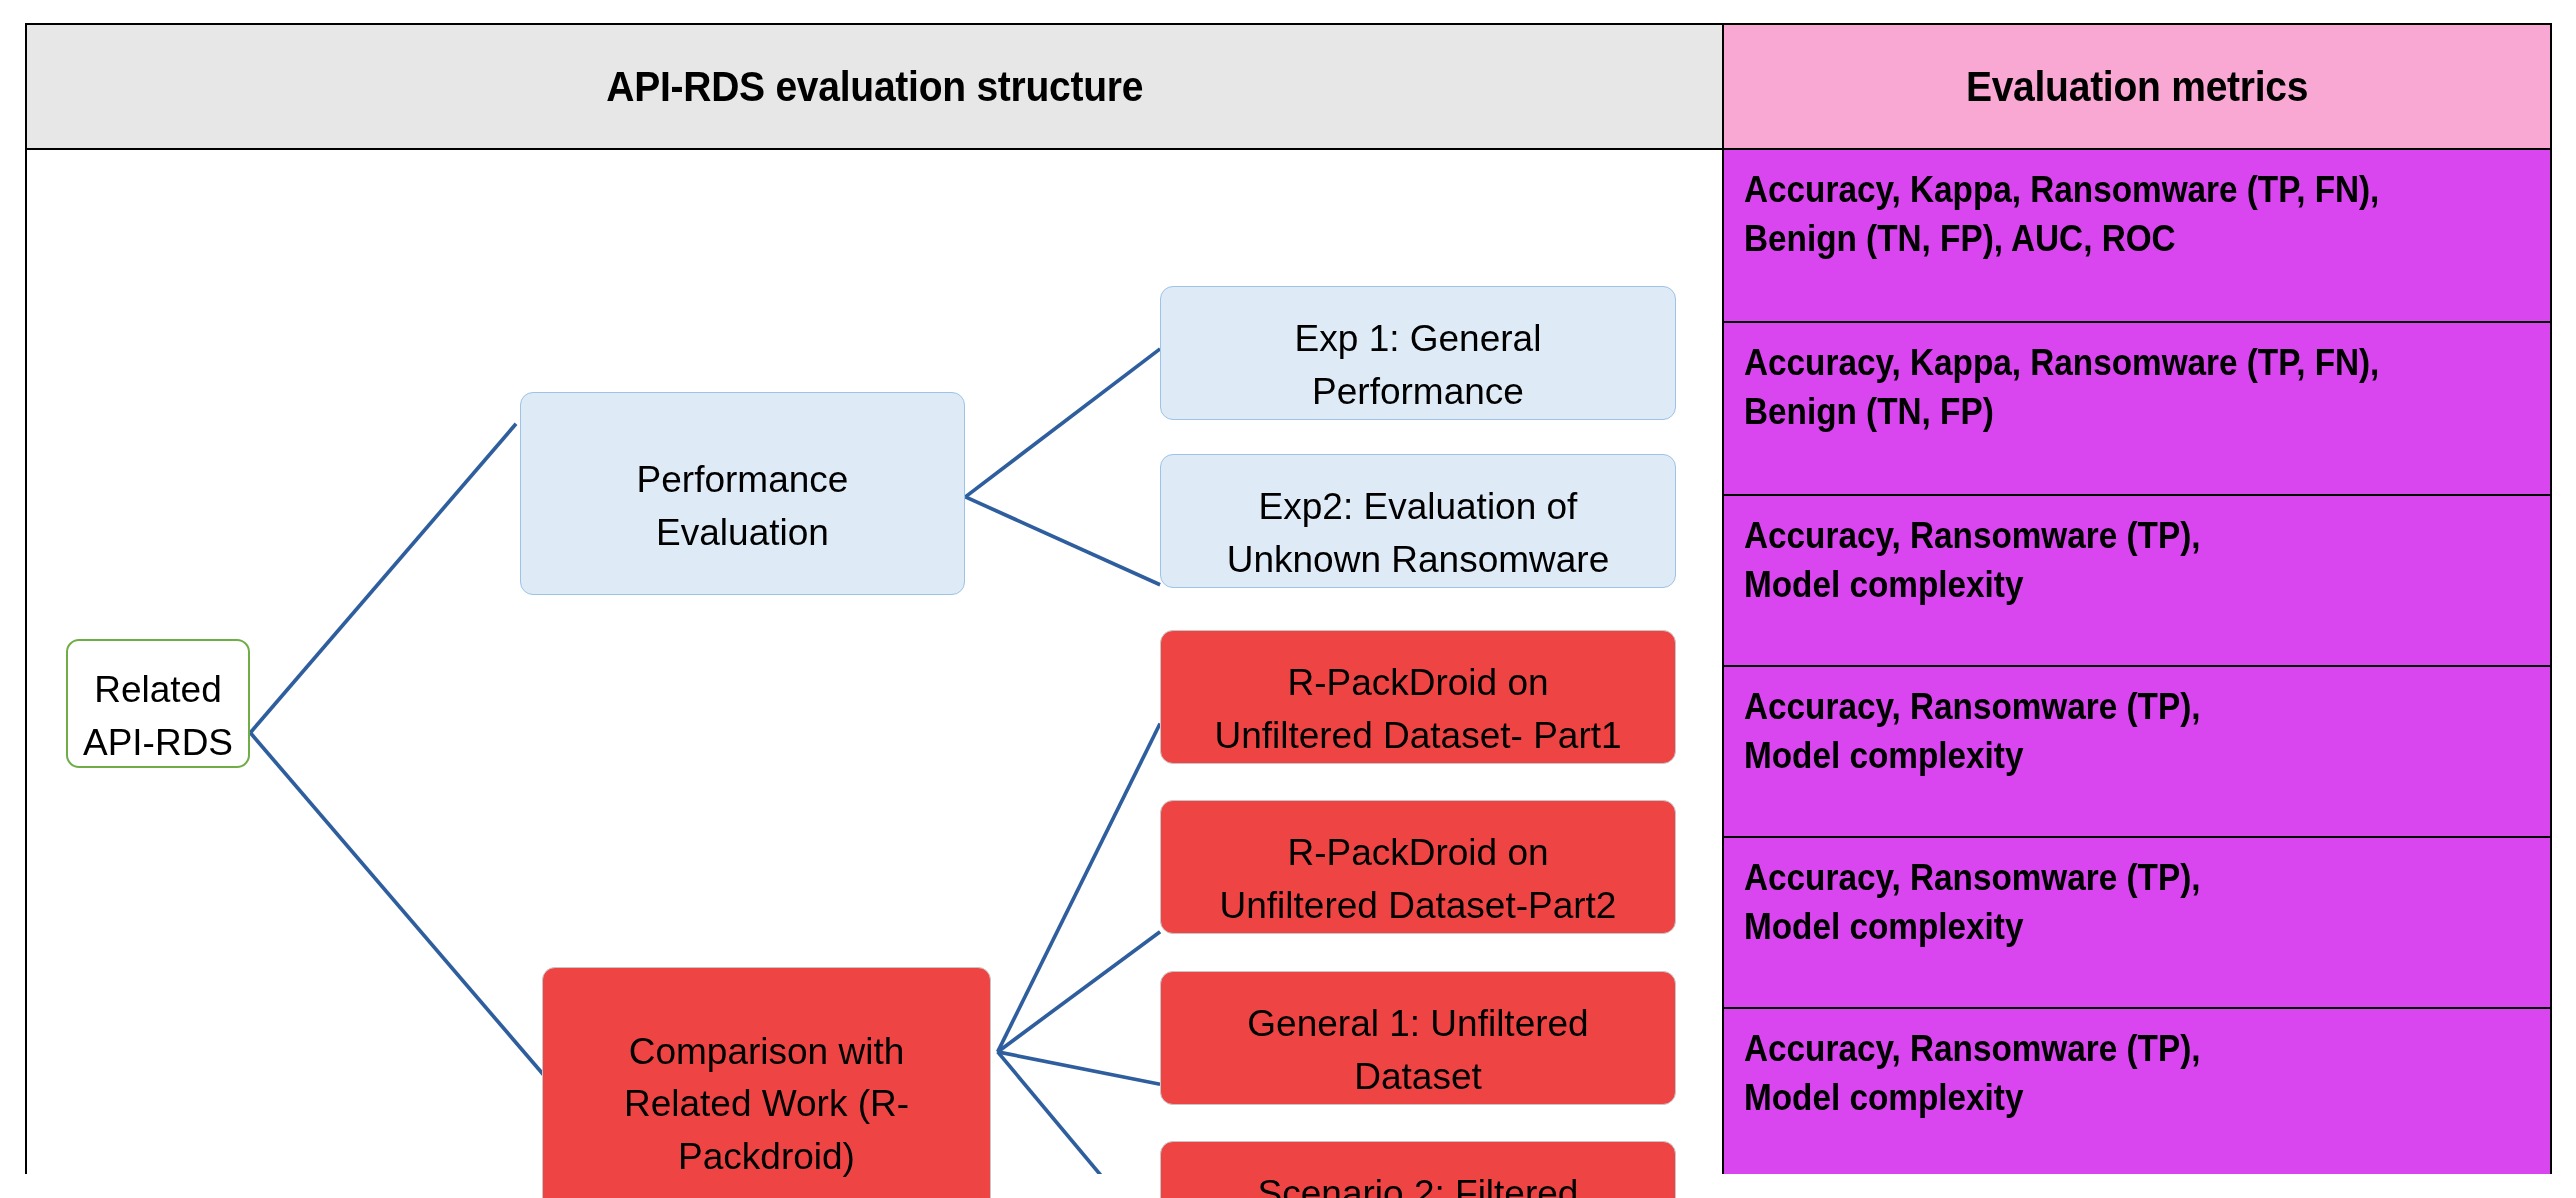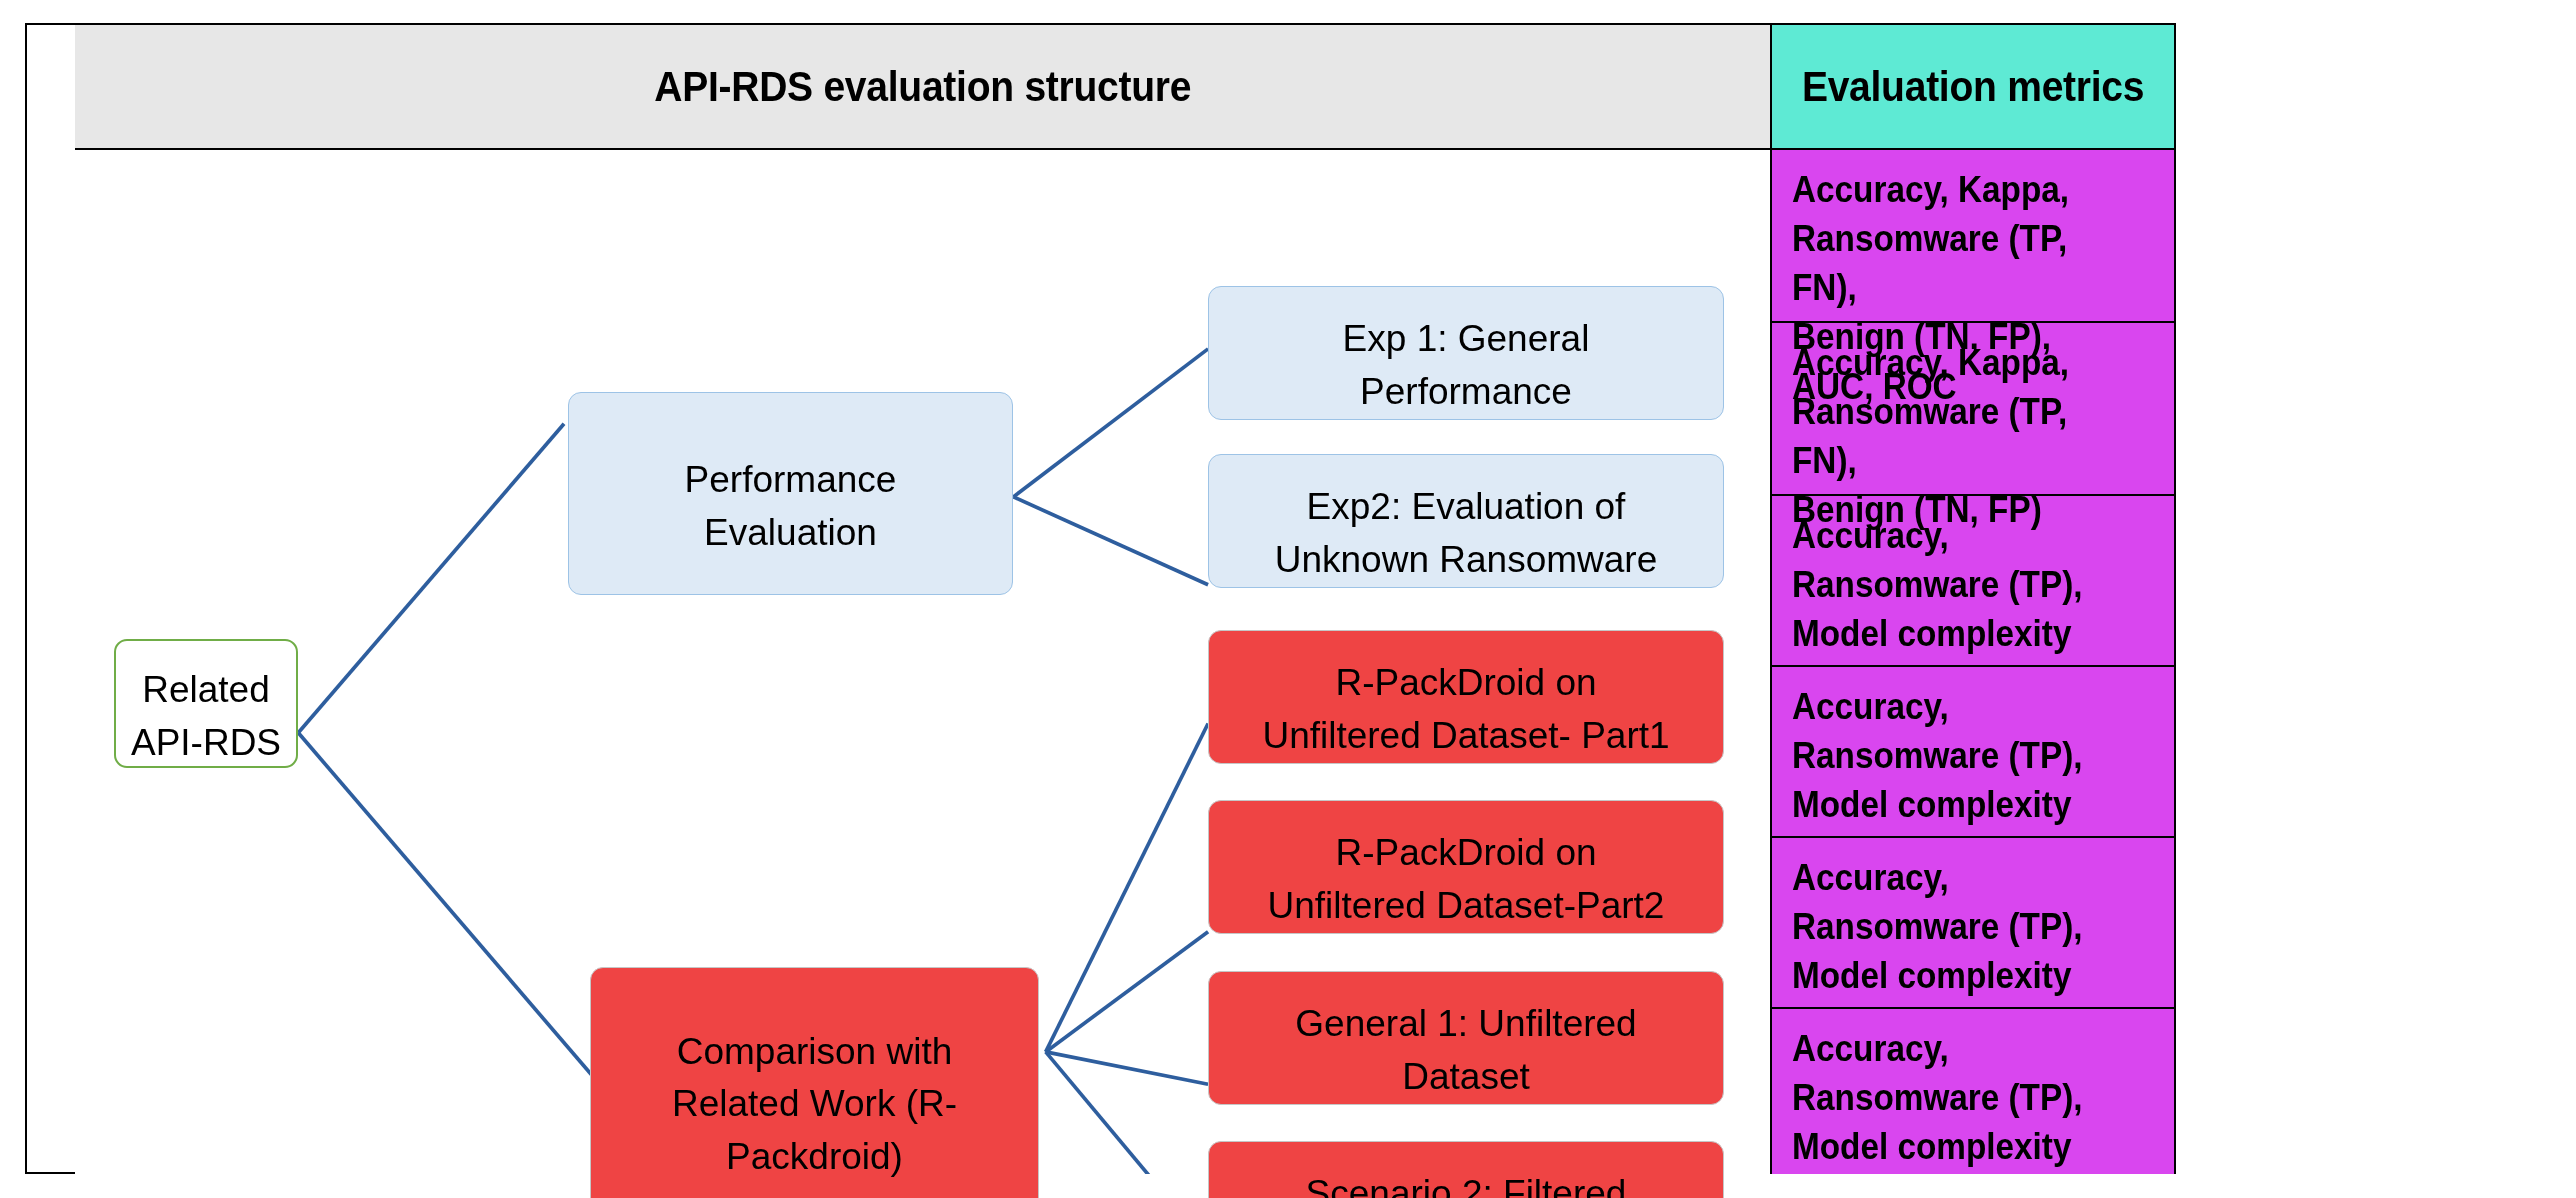--- a/index.html
+++ b/index.html
@@ -1,27 +1,27 @@
 <!DOCTYPE html>
 <html style="font-size:14.8px"><head>
 <meta charset="utf-8">
 <style>
   html,body{margin:0;padding:0;background:#fff;}
   body{font-family:"Liberation Sans",sans-serif;}
 
   .page{position:relative;width:2576px;height:1198px;background:#fff;overflow:hidden;}
 
   
-  .table{position:absolute;left:25px;top:23px;width:2151px;height:1151px;
-         border:2.8px solid #000;box-sizing:border-box;background:#fff;padding-left:48px;}
+  .table{position:absolute;left:25px;top:23px;width:2527px;height:1151px;
+         border:2.8px solid #000;box-sizing:border-box;background:#fff;}
 
   .hdr-row{display:flex;height:125px;border-bottom:2.8px solid #000;box-sizing:border-box;}
   .hdr-left{width:1697px;background:#e7e7e7;display:flex;align-items:center;justify-content:center;
             box-sizing:border-box;border-right:2.8px solid #000;}
-  .hdr-right{flex:1;background:#5eead4;display:flex;align-items:center;justify-content:center;box-sizing:border-box;}
+  .hdr-right{flex:1;background:#f9a8d4;display:flex;align-items:center;justify-content:center;box-sizing:border-box;}
   .hdr-txt{font-weight:bold;font-size:42px;color:#000;letter-spacing:-0.3px;
            font-stretch:condensed;transform:scaleX(.93);transform-origin:center;white-space:nowrap;}
 
   .body-row{display:flex;height:1024px;box-sizing:border-box;}
   .col-left{position:relative;width:1697px;box-sizing:border-box;border-right:2.8px solid #000;background:#fff;}
   .col-right{position:relative;flex:1;box-sizing:border-box;background:#d946ef;}
 
   
   .metric{box-sizing:border-box;border-bottom:2.8px solid #000;padding:14.8px 20px 0 20px;}
   .metric:last-child{border-bottom:none;}

